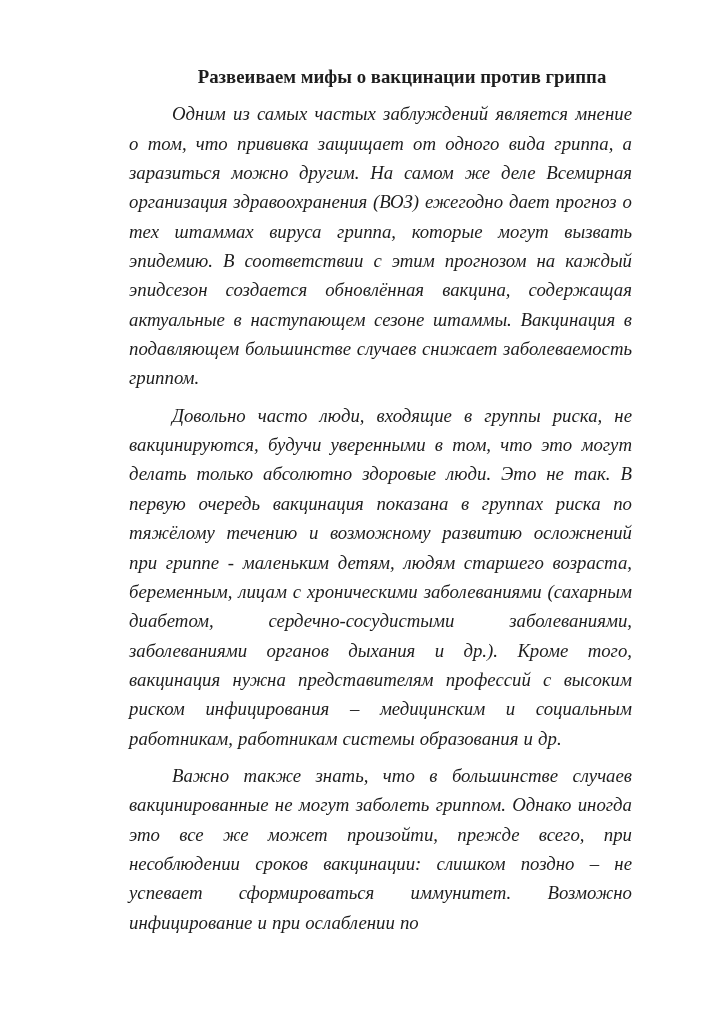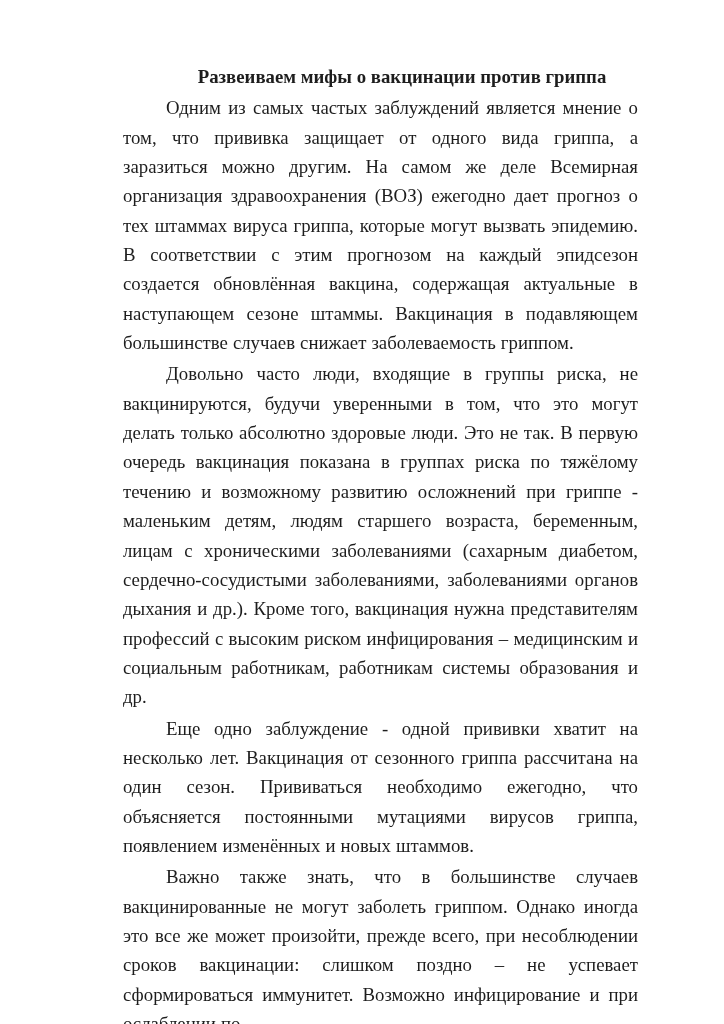--- a/index.html
+++ b/index.html
@@ -24,28 +24,28 @@
   .doc-title {
     margin: 0;
     font-size: 18.8px;
     line-height: 29.35px;
     font-weight: bold;
     text-align: center;
     text-indent: 43px; 
     white-space: nowrap;
   }
   .para {
-    margin: 2px;
+    margin: 8px;
     text-align: justify;
     text-indent: 43px;
     word-spacing: 0.02em;
+    font-style: italic;
   }
 </style>
 </head>
 <body>
 
 <div class="page">
   <h1 class="doc-title">Развеиваем мифы о вакцинации против гриппа</h1>
   <p class="para">Одним из самых частых заблуждений является мнение о том, что прививка защищает от одного вида гриппа, а заразиться можно другим. На самом же деле Всемирная организация здравоохранения (ВОЗ) ежегодно дает прогноз о тех штаммах вируса гриппа, которые могут вызвать эпидемию. В соответствии с этим прогнозом на каждый эпидсезон создается обновлённая вакцина, содержащая актуальные в наступающем сезоне штаммы. Вакцинация в подавляющем большинстве случаев снижает заболеваемость гриппом.</p>
   <p class="para">Довольно часто люди, входящие в группы риска, не вакцинируются, будучи уверенными в том, что это могут делать только абсолютно здоровые люди. Это не так. В первую очередь вакцинация показана в группах риска по тяжёлому течению и возможному развитию осложнений при гриппе - маленьким детям, людям старшего возраста, беременным, лицам с хроническими заболеваниями (сахарным диабетом, сердечно-сосудистыми заболеваниями, заболеваниями органов дыхания и др.). Кроме того, вакцинация нужна представителям профессий с высоким риском инфицирования – медицинским и социальным работникам, работникам системы образования и др.</p>
-  <p class="para">Еще одно заблуждение - одной прививки хватит на несколько лет. Вакцинация от сезонного гриппа рассчитана на один сезон. Прививаться необходимо ежегодно, что объясняется постоянными мутациями вирусов гриппа, появлением изменённых и новых штаммов.</p>
   <p class="para">Важно также знать, что в большинстве случаев вакцинированные не могут заболеть гриппом. Однако иногда это все же может произойти, прежде всего, при несоблюдении сроков вакцинации: слишком поздно – не успевает сформироваться иммунитет. Возможно инфицирование и при ослаблении по</p>
 </div>
 
 </body></html>

